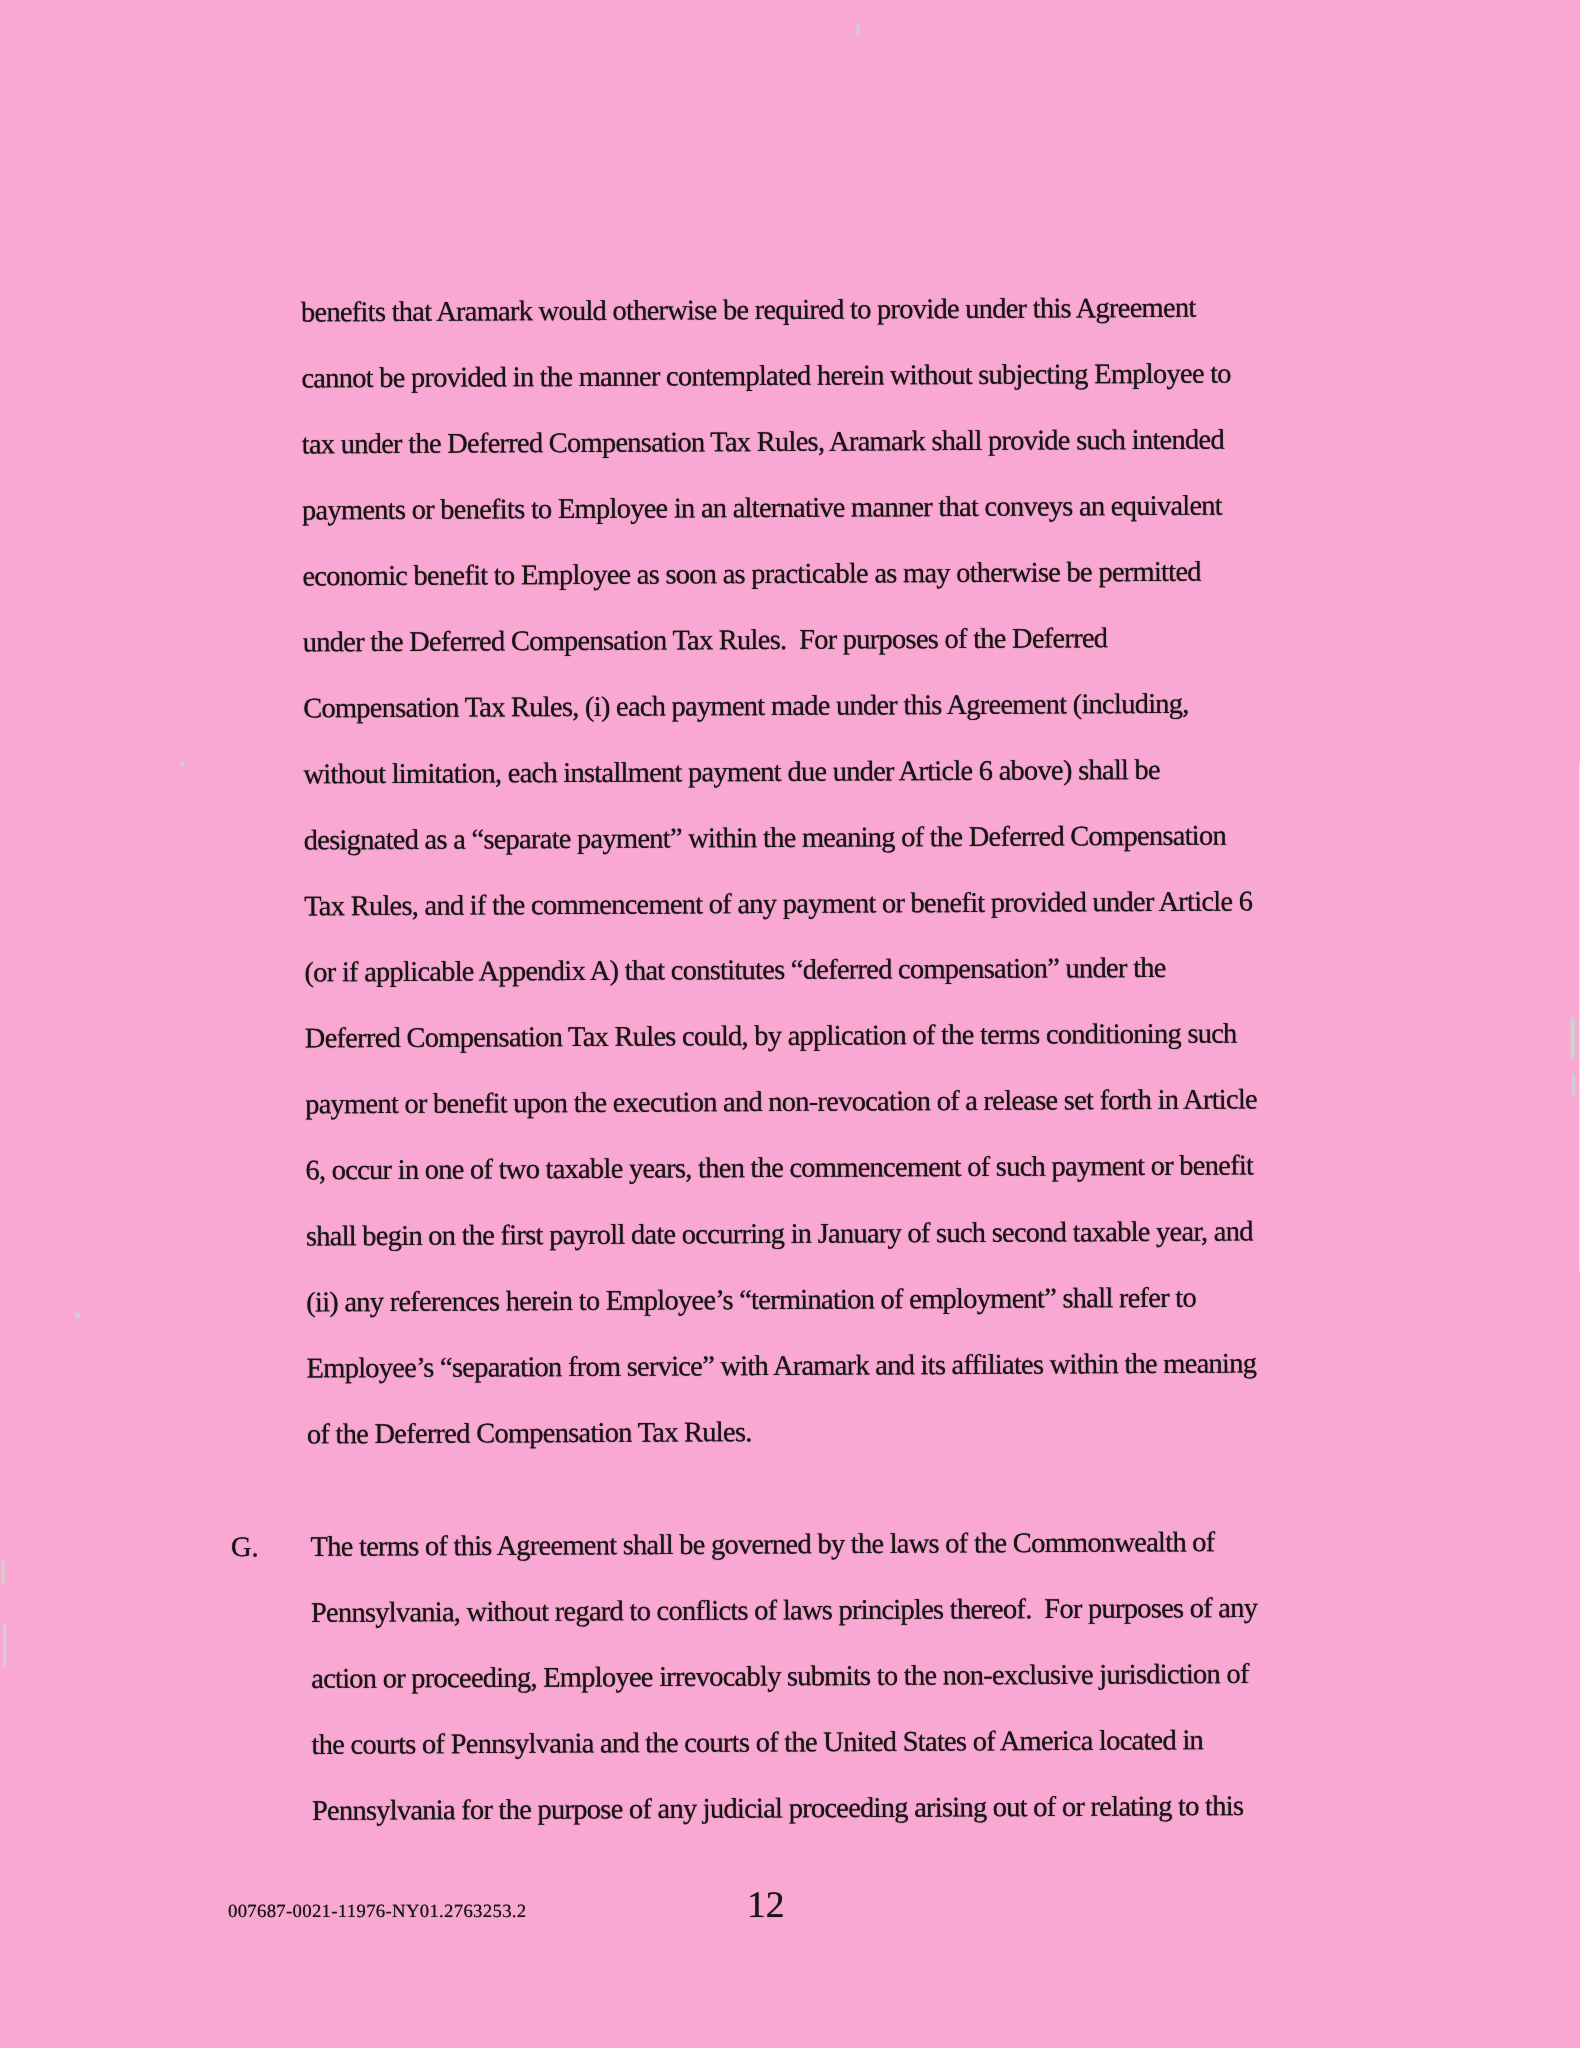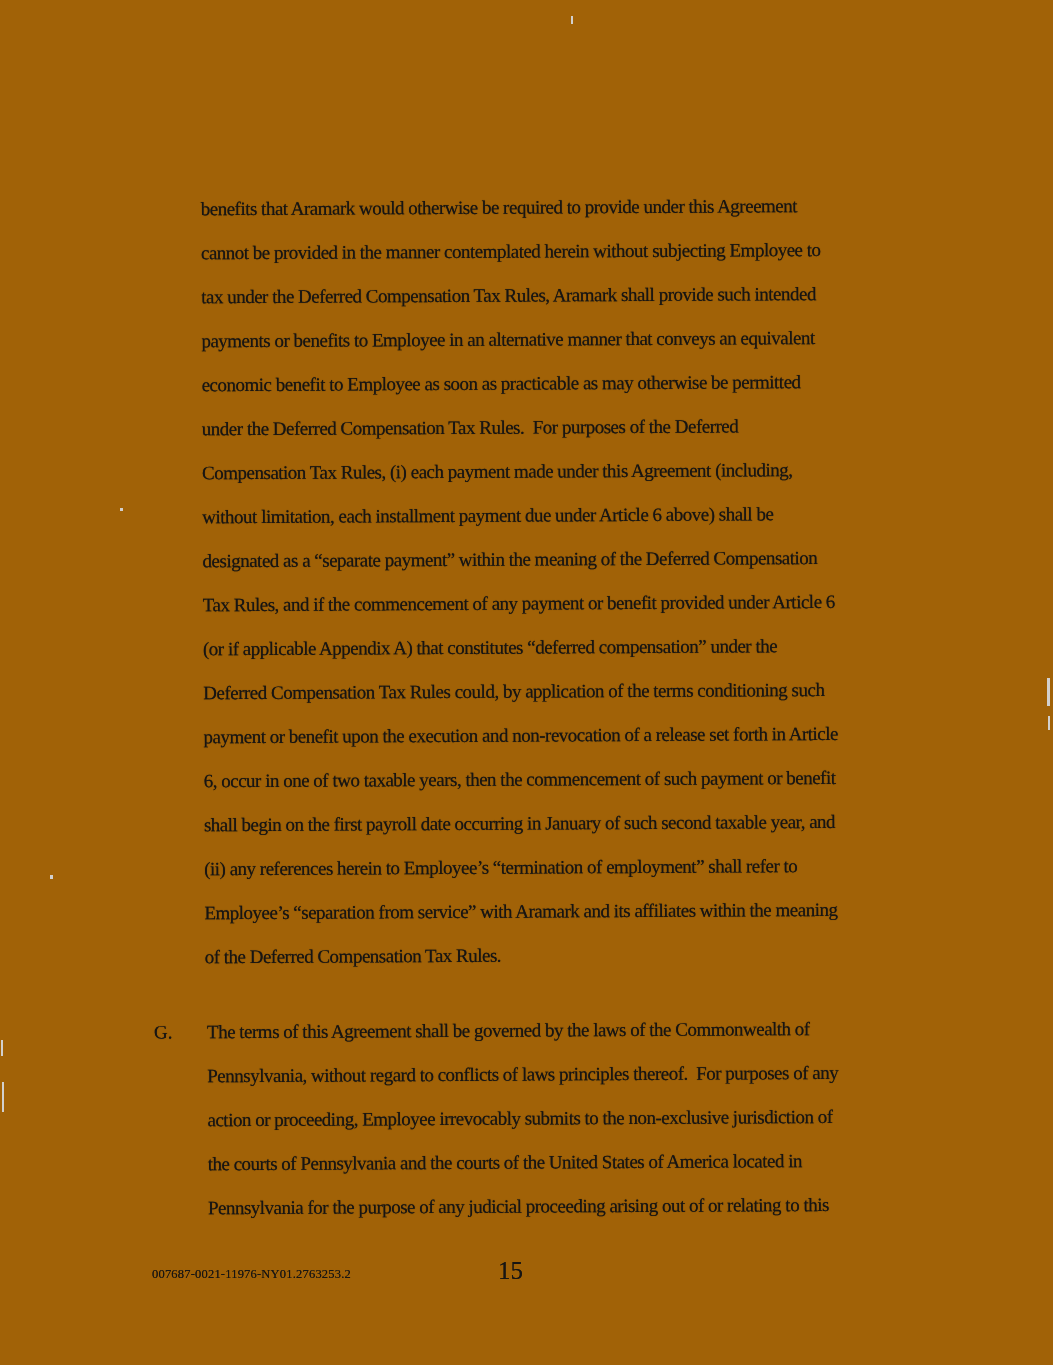--- a/index.html
+++ b/index.html
@@ -4,21 +4,21 @@
 <style>
   html, body {
     margin: 0;
     padding: 0;
     background: #ffffff;
   }
   .page {
     position: relative;
     width: 1053px;
     height: 1365px;
-    background: #a16207;
+    background: #f9a8d4;
     overflow: hidden;
     font-family: "Liberation Serif", "DejaVu Serif", serif;
     color: #171513;
   }
   .textblock {
     position: absolute;
     left: 0; top: 0;
     width: 1053px; height: 1365px;
     transform: rotate(-0.3deg);
     transform-origin: 450px 650px;
@@ -112,21 +112,21 @@
           <div class="line">action or proceeding, Employee irrevocably submits to the non-exclusive jurisdiction of</div>
           <div class="line">the courts of Pennsylvania and the courts of the United States of America located in</div>
           <div class="line">Pennsylvania for the purpose of any judicial proceeding arising out of or relating to this</div>
         </div>
     </div>
 
   </div>
 
   <div class="footer-id">007687-0021-11976-NY01.2763253.2</div>
 
-  <div class="footer-page">15</div>
+  <div class="footer-page">12</div>
 
   <div class="speck" style="left:1047px; top:678px; width:3px; height:28px;"></div>
   <div class="speck" style="left:1048px; top:716px; width:2px; height:14px;"></div>
   <div class="speck" style="left:1px; top:1040px; width:2px; height:16px;"></div>
   <div class="speck" style="left:2px; top:1082px; width:2px; height:30px;"></div>
   <div class="speck" style="left:120px; top:508px; width:3px; height:3px;"></div>
   <div class="speck" style="left:50px; top:875px; width:3px; height:4px;"></div>
   <div class="speck" style="left:571px; top:16px; width:2px; height:8px;"></div>
 
 </div>

